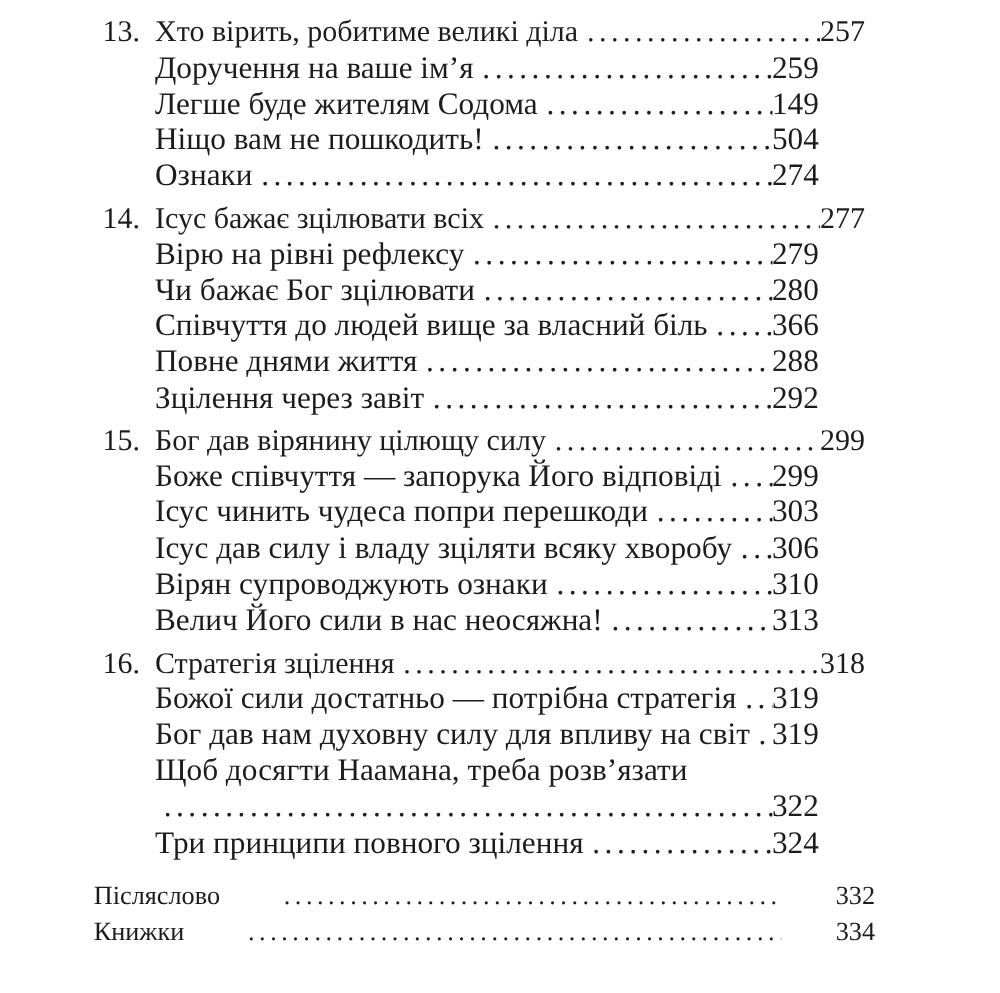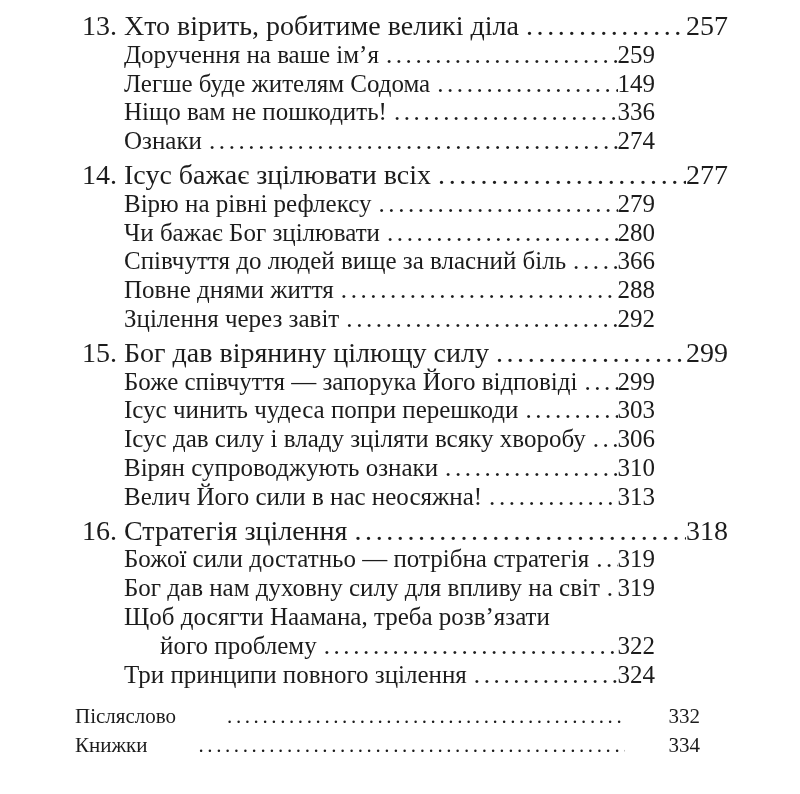--- a/index.html
+++ b/index.html
@@ -22,22 +22,22 @@
     padding-top: 12px;
   }
   .row {
     display: flex;
     align-items: baseline;
     line-height: 28.8px;
     white-space: nowrap;
   }
   
   .chapter-row {
-    font-size: 28px;
-    margin: 0 72px 0 75px;
+    font-size: 24px;
+    margin: 0 108px 0 75px;
     justify-content: center;
   }
   .num {
     flex: none;
     width: 49px;
     box-sizing: border-box;
     padding-left: 7px;
   }
   
   .sub-row {
@@ -96,21 +96,21 @@
     <span class="pagenum">259</span>
   </div>
         <div class="row sub-row">
     <span class="title">Легше буде жителям Содома</span>
     <span class="leader"></span>
     <span class="pagenum">149</span>
   </div>
         <div class="row sub-row">
     <span class="title">Ніщо вам не пошкодить!</span>
     <span class="leader"></span>
-    <span class="pagenum">336</span>
+    <span class="pagenum">504</span>
   </div>
         <div class="row sub-row">
     <span class="title">Ознаки</span>
     <span class="leader"></span>
     <span class="pagenum">274</span>
   </div>
       </div>
       <div class="chapter">
         <div class="row chapter-row">
     <span class="num">14.</span>
@@ -191,21 +191,20 @@
   </div>
         <div class="row sub-row">
     <span class="title">Бог дав нам духовну силу для впливу на світ</span>
     <span class="leader"></span>
     <span class="pagenum">319</span>
   </div>
         <div class="row sub-row wrap-first">
     <span class="title">Щоб досягти Наамана, треба розв’язати</span>
   </div>
         <div class="row sub-row wrap-second">
-    <span class="title">його проблему</span>
     <span class="leader"></span>
     <span class="pagenum">322</span>
   </div>
         <div class="row sub-row">
     <span class="title">Три принципи повного зцілення</span>
     <span class="leader"></span>
     <span class="pagenum">324</span>
   </div>
       </div>
       <div class="back-section">

